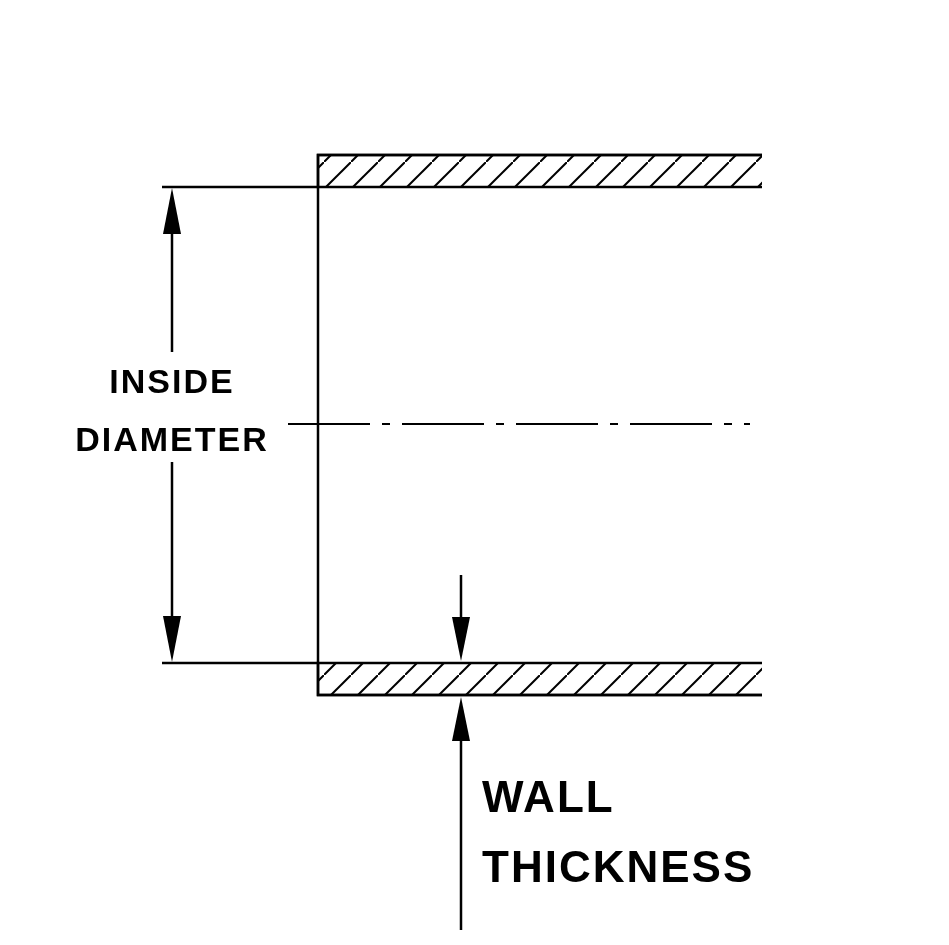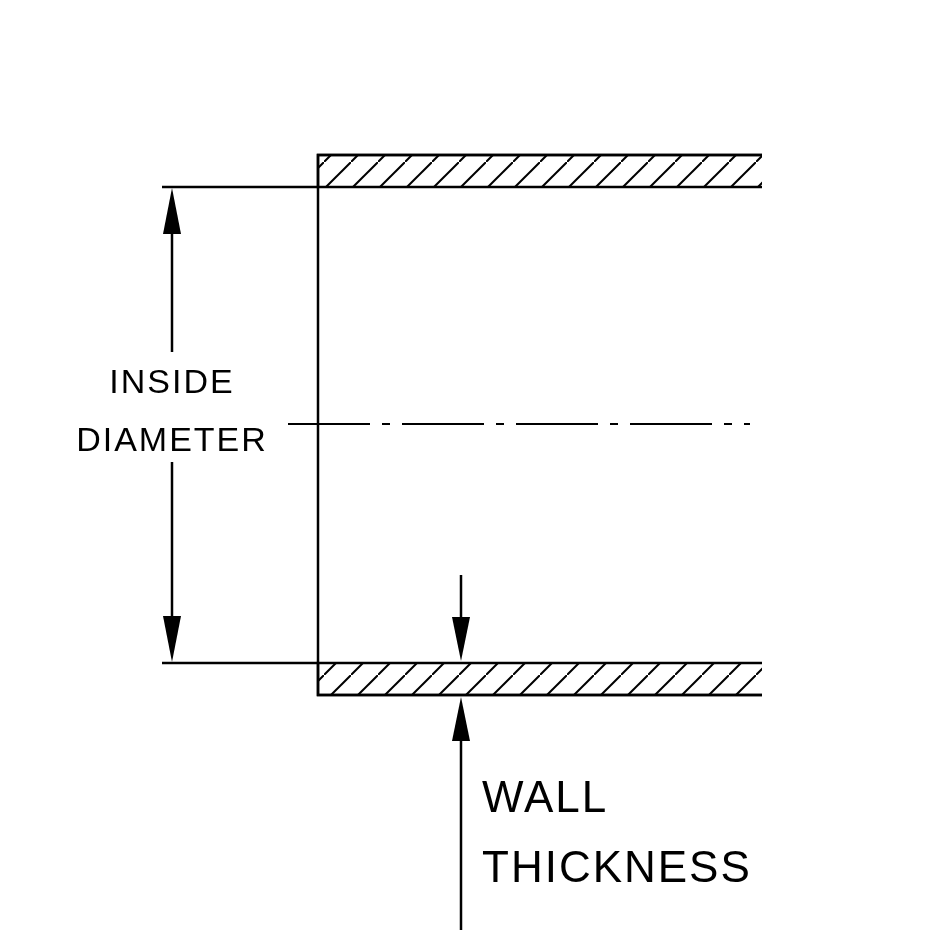--- a/index.html
+++ b/index.html
@@ -7,20 +7,21 @@
     padding: 0;
     background: #ffffff;
   }
   .stage {
     position: relative;
     width: 762px;
     height: 945px;
     background: #ffffff;
     overflow: hidden;
     font-family: "Liberation Sans", sans-serif;
+    font-weight: bold;
   }
   svg text {
     font-family: "Liberation Sans", sans-serif;
     fill: #000000;
   }
   .dim-label {
     font-size: 34px;
     letter-spacing: 2px;
   }
   .wall-label {

